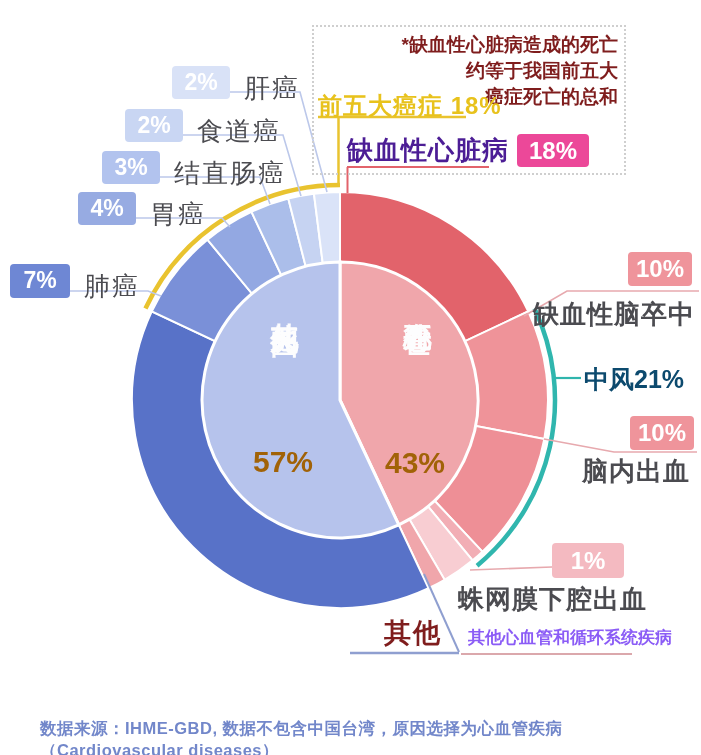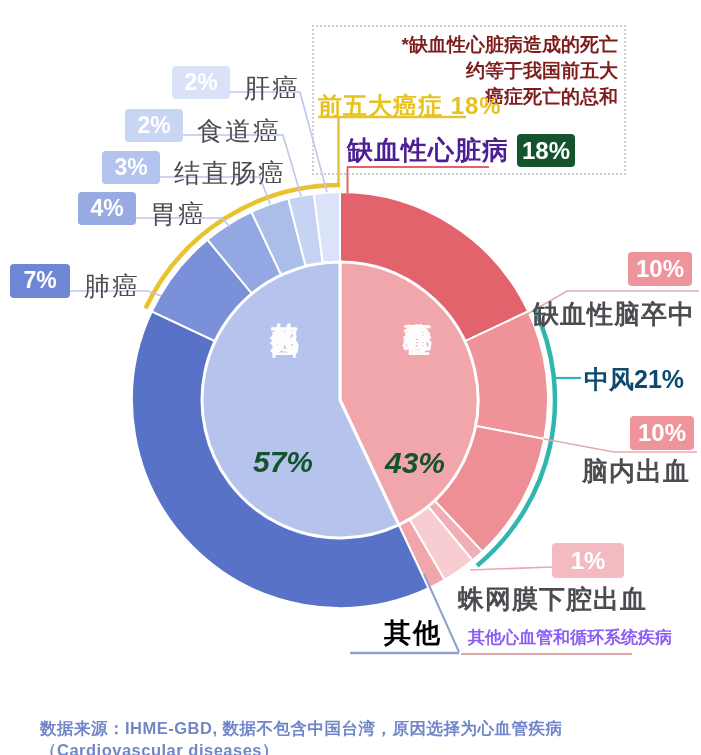--- a/index.html
+++ b/index.html
@@ -9,47 +9,47 @@
   }
   #chart-svg{position:absolute;left:0;top:0;}
   .abs{position:absolute;}
   
   .note-box{left:312px;top:25px;width:314px;height:150px;border:2px dotted #cfcfcf;box-sizing:border-box;}
   .note-text{left:330px;top:32px;width:288px;text-align:right;color:#7f1d1d;font-size:19px;line-height:26px;font-weight:bold;}
   .cancers-callout{left:318px;top:90px;font-size:24px;font-weight:bold;color:#e8c21c;letter-spacing:1px;}
   .ihd-row{left:347px;top:133px;display:flex;align-items:center;}
   .ihd-label{font-size:26px;font-weight:bold;color:#4c1d95;letter-spacing:1px;}
   .badge{display:flex;align-items:center;justify-content:center;color:#ffffff;font-weight:bold;border-radius:4px;}
-  .badge-18{width:58px;height:33px;font-size:24px;background:#14532d;margin-left:8px;}
+  .badge-18{width:72px;height:33px;font-size:24px;background:#ec4899;margin-left:8px;}
   
   .lrow{display:flex;align-items:center;}
   .lrow .badge{width:58px;height:33px;font-size:23px;}
   .lrow .lbl{margin-left:14px;font-size:26px;font-weight:normal;color:#4b4b50;letter-spacing:2px;margin-top:12px;}
   .lrow1{left:172px;top:59px;}  .lrow1 .badge{background:#d9e2f7;}
   .lrow2{left:125px;top:102px;} .lrow2 .badge{background:#c9d6f3;}
   .lrow3{left:102px;top:144px;} .lrow3 .badge{background:#b2c3ee;}
   .lrow4{left:78px;top:185px;}  .lrow4 .badge{background:#97abe2;}
   .lrow5{left:10px;top:257px;}  .lrow5 .badge{width:60px;height:34px;background:#6e87d4;}
   
   .badge-10a{left:628px;top:252px;width:64px;height:34px;font-size:24px;background:#ef949b;}
   .badge-10b{left:630px;top:416px;width:64px;height:34px;font-size:24px;background:#ef949b;}
   .badge-1{left:552px;top:543px;width:72px;height:35px;font-size:24px;background:#f4bac1;}
   .rlabel{font-size:26px;font-weight:bold;color:#4b4b50;letter-spacing:1px;}
   .r-isch{left:533px;top:297px;text-align:center;}
   .r-ich{left:582px;top:454px;}
   .r-sah{left:458px;top:582px;}
   .stroke-label{left:584px;top:363px;font-size:25px;font-weight:bold;color:#0c4a6e;}
   
-  .other-label{left:384px;top:615px;font-size:27px;font-weight:bold;color:#000000;letter-spacing:2px;}
+  .other-label{left:384px;top:615px;font-size:27px;font-weight:bold;color:#7f1d1d;letter-spacing:2px;}
   .other-cvd-label{left:468px;top:626px;font-size:17px;font-weight:bold;color:#8b5cf6;}
   
   .vtext{writing-mode:vertical-rl;text-orientation:upright;color:#fdfdfe;font-weight:bold;}
   .c-left-title{left:265px;top:300px;font-size:28px;letter-spacing:3px;}
   .c-right-title{left:398px;top:300px;font-size:28px;letter-spacing:1px;}
-  .c-pct{color:#14532d;font-weight:bold;font-size:30px;width:80px;text-align:center;font-style:italic;}
+  .c-pct{color:#a16207;font-weight:bold;font-size:30px;width:80px;text-align:center;}
   .c-left-pct{left:243px;top:445px;}
   .c-right-pct{left:375px;top:446px;}
   
   .source{left:40px;top:718px;width:640px;font-size:16.5px;font-weight:bold;color:#7287ca;letter-spacing:0.5px;}
 </style>
 </head>
 <body>
 
 <div id="stage">
 

